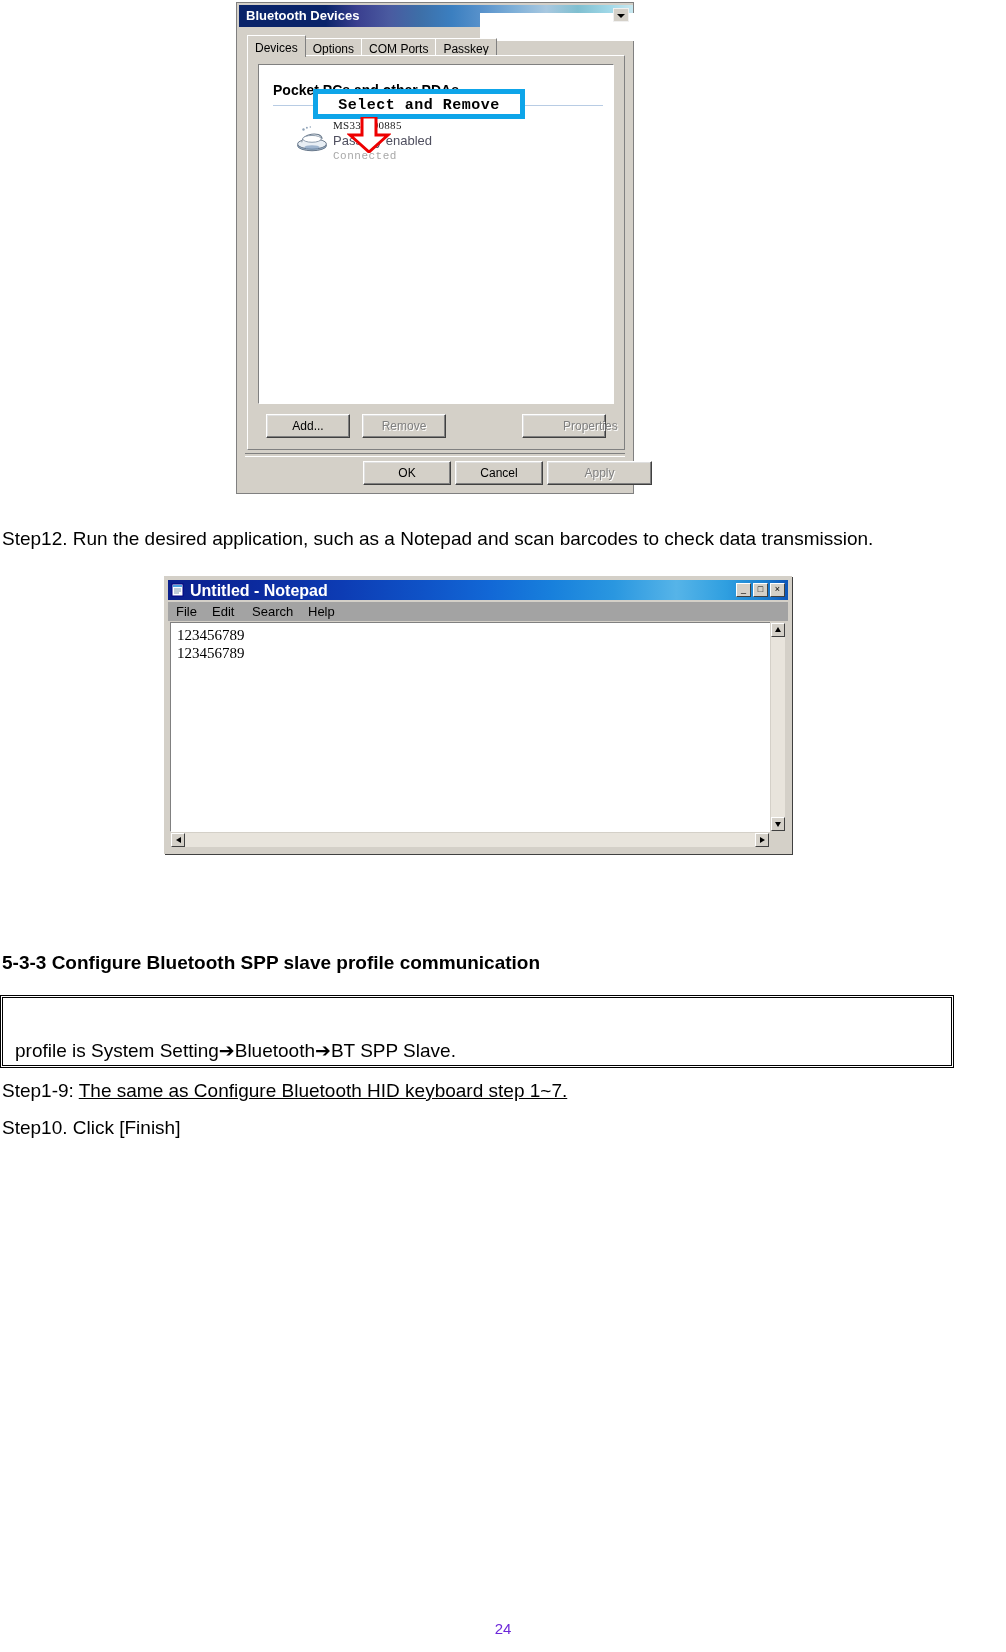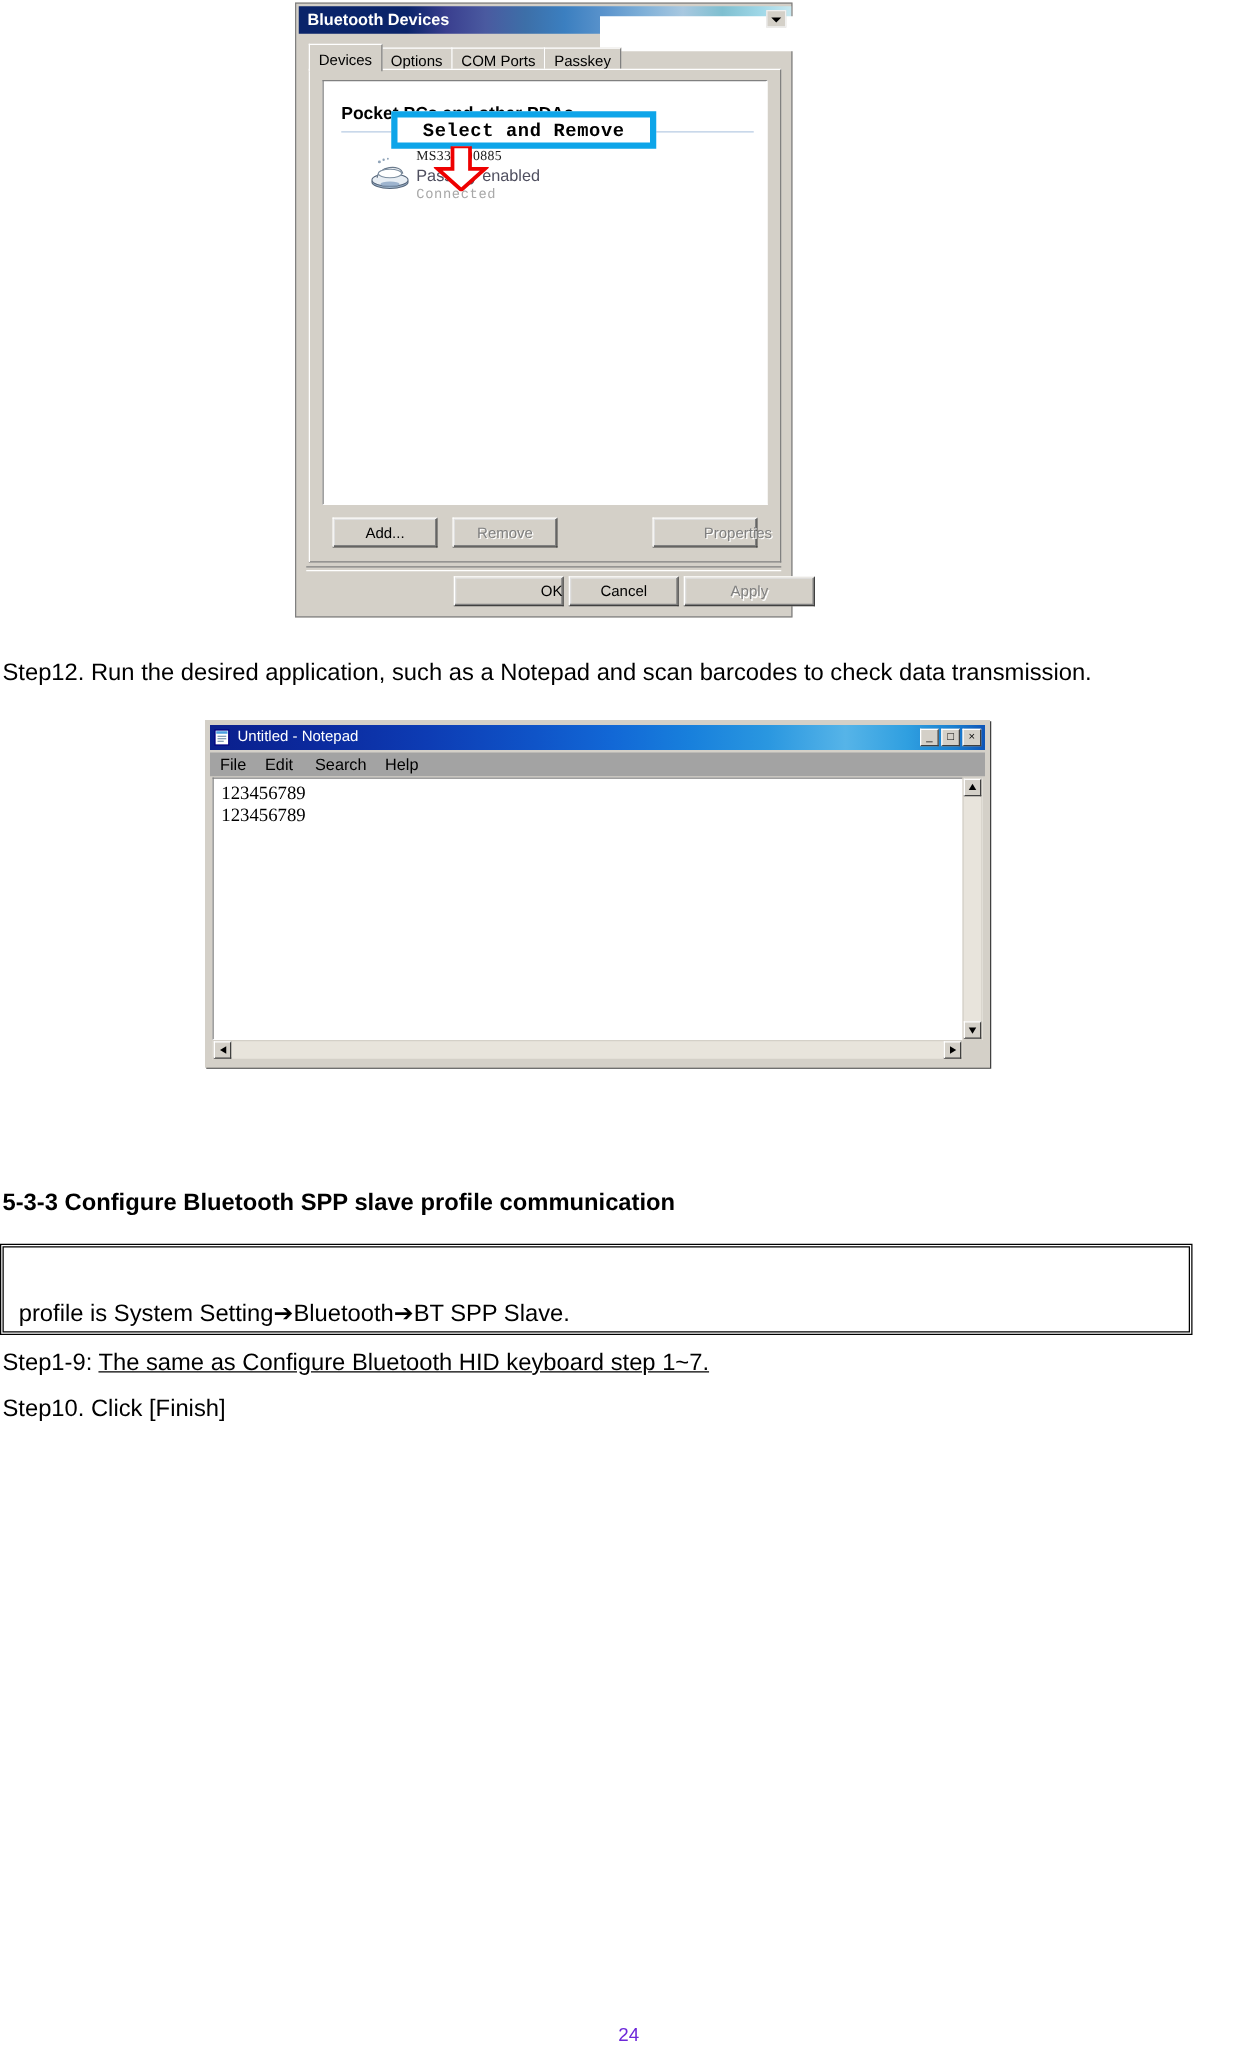--- a/index.html
+++ b/index.html
@@ -245,21 +245,21 @@
 
   .bt-sep {
     position: absolute;
     left: 8px;
     top: 450px;
     width: 380px;
     height: 2px;
     border-top: 1px solid #808080;
     border-bottom: 1px solid #ffffff;
   }
-  .btn-ok     { left: 126px; top: 458px; width: 88px; height: 24px; text-align: right; }
+  .btn-ok     { left: 126px; top: 458px; width: 88px; height: 24px; }
   .btn-cancel { left: 218px; top: 458px; width: 88px; height: 24px; }
   .btn-apply  { left: 310px; top: 458px; width: 105px; height: 24px; }
   .bt-bottom-btn { position:absolute; }
 
   
   .para {
     position: absolute;
     font-size: 19px;
     color: #000;
     font-family: "Liberation Sans", sans-serif;
@@ -289,22 +289,22 @@
       #2f9fe0 90%, #1a7fd0 96%, #0e55b8 100%);
   }
   .np-icon {
     position: absolute;
     left: 3px; top: 3px;
     width: 14px; height: 14px;
   }
   .np-title {
     position: absolute;
     left: 22px; top: 2px;
-    font-size: 12px;
-    font-weight: normal;
+    font-size: 16px;
+    font-weight: bold;
     color: #ffffff;
   }
   .np-ctrl {
     position: absolute;
     top: 3px;
     width: 15px; height: 14px;
     background: #d4d0c8;
     border: 1px solid #ffffff;
     border-right-color: #404040;
     border-bottom-color: #404040;

